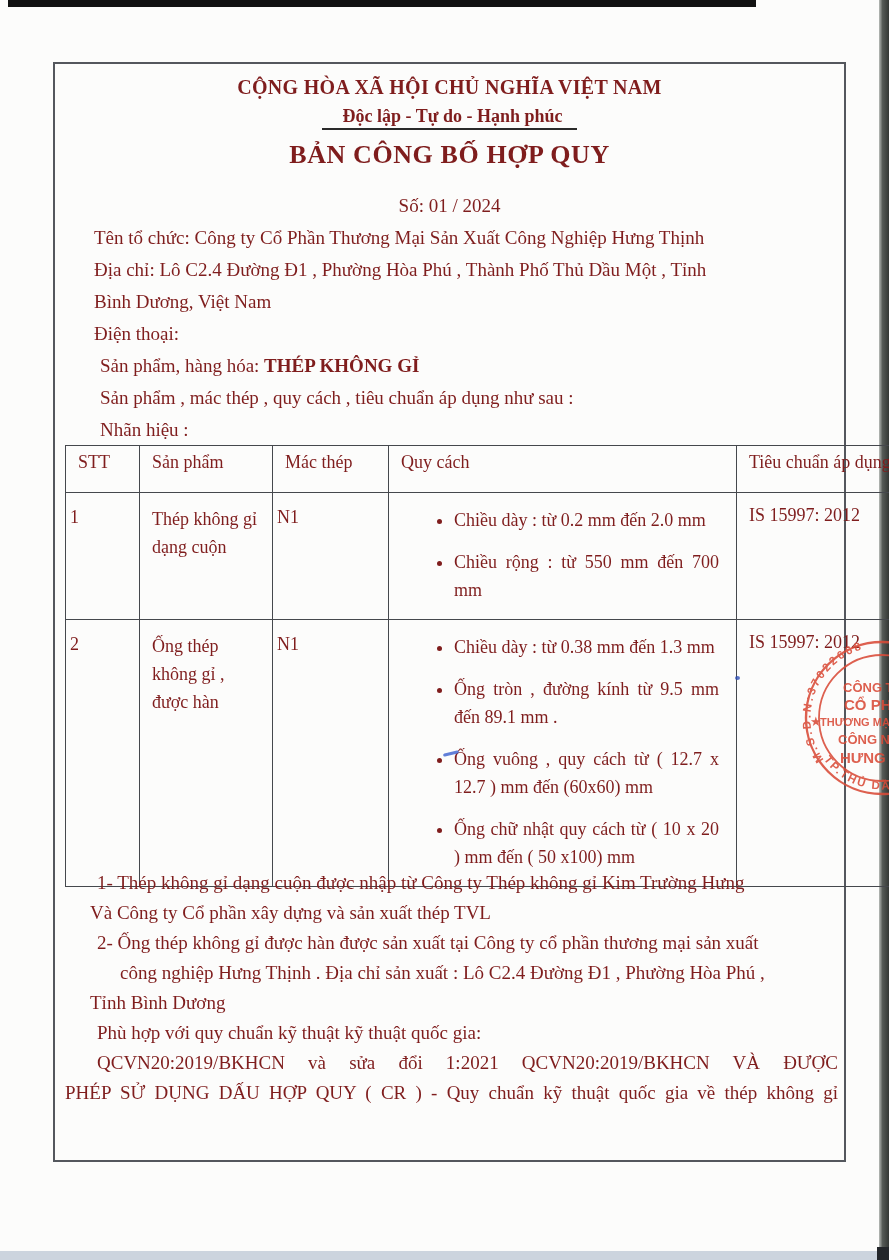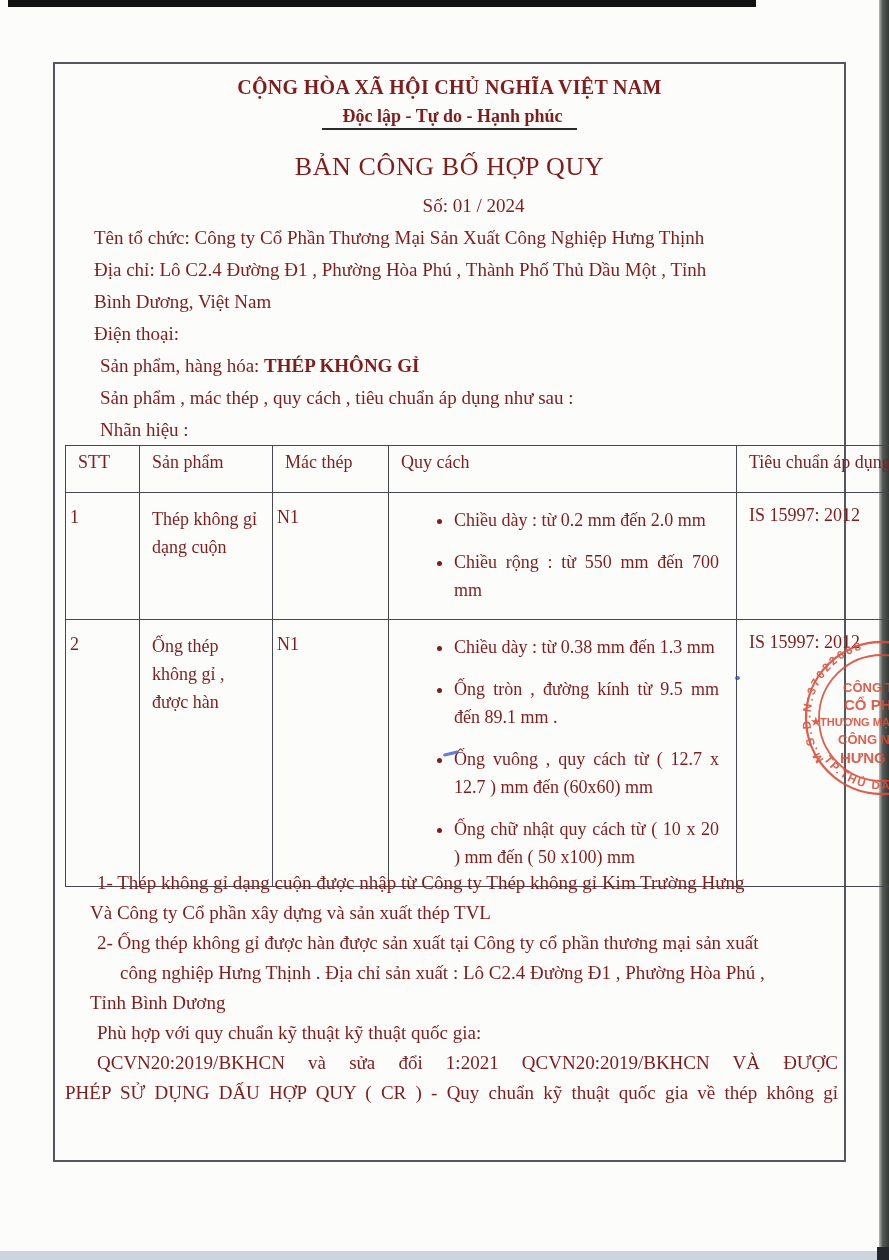--- a/index.html
+++ b/index.html
@@ -15,22 +15,22 @@
   .art-bottom{position:absolute;left:0;bottom:0;width:889px;height:9px;background:#ccd4de;}
   .art-corner{position:absolute;right:0;bottom:0;width:12px;height:13px;background:#23262a;}
 
   .frame{position:absolute;left:53px;top:62px;width:789px;height:1096px;
     border:2px solid #54575d;background:transparent;}
 
   .center{position:absolute;left:0;width:100%;text-align:center;}
   .nat-title{top:12px;font-size:20px;font-weight:bold;letter-spacing:.3px;}
   .motto{top:42px;font-size:18px;font-weight:bold;}
   .motto span{border-bottom:2px solid #2a2a2a;padding:0 14px 2px 20px;}
-  .doc-title{top:88px;font-size:26px;font-weight:normal;letter-spacing:.6px;}
-  .doc-number{top:131px;font-size:19px;padding-left:24px;}
+  .doc-title{top:76px;font-size:26px;font-weight:bold;letter-spacing:.6px;}
+  .doc-number{top:131px;font-size:19px;}
 
   .info{position:absolute;top:158px;left:0;width:762px;font-size:19px;line-height:32px;}
   .info .ln{white-space:nowrap;padding-left:39px;}
   .info .ln.ind{padding-left:45px;}
   .bold{font-weight:bold;}
 
   table.spec{position:absolute;left:10px;top:381px;width:773px;border-collapse:collapse;
     font-size:18px;table-layout:fixed;}
   table.spec th,table.spec td{border:1.6px solid #45484d;vertical-align:top;
     font-weight:normal;text-align:left;}

